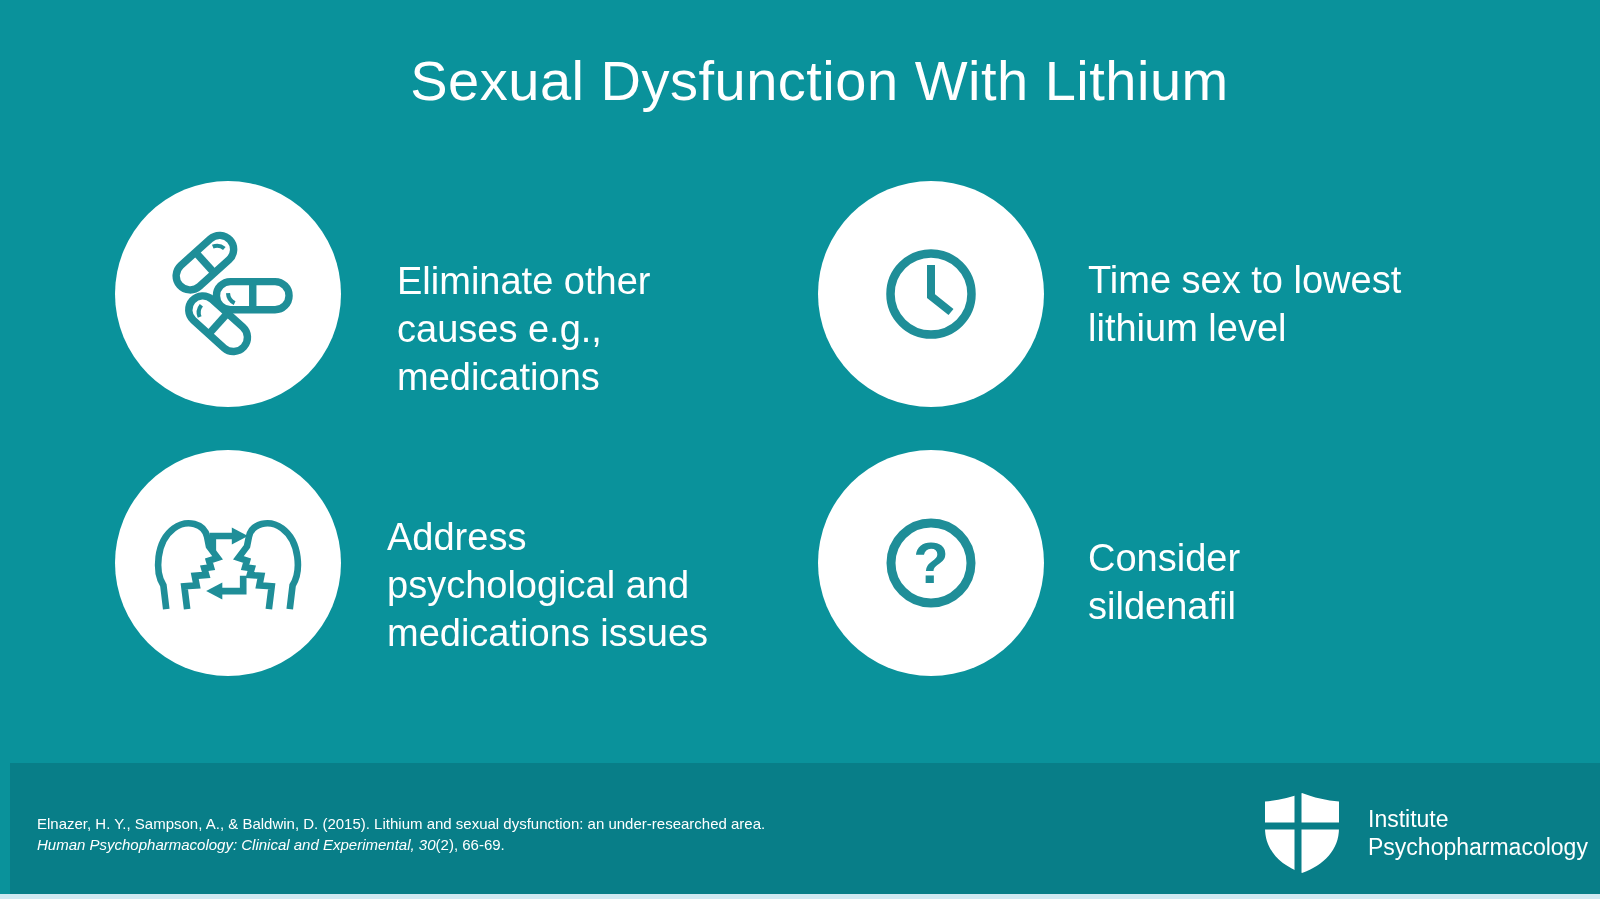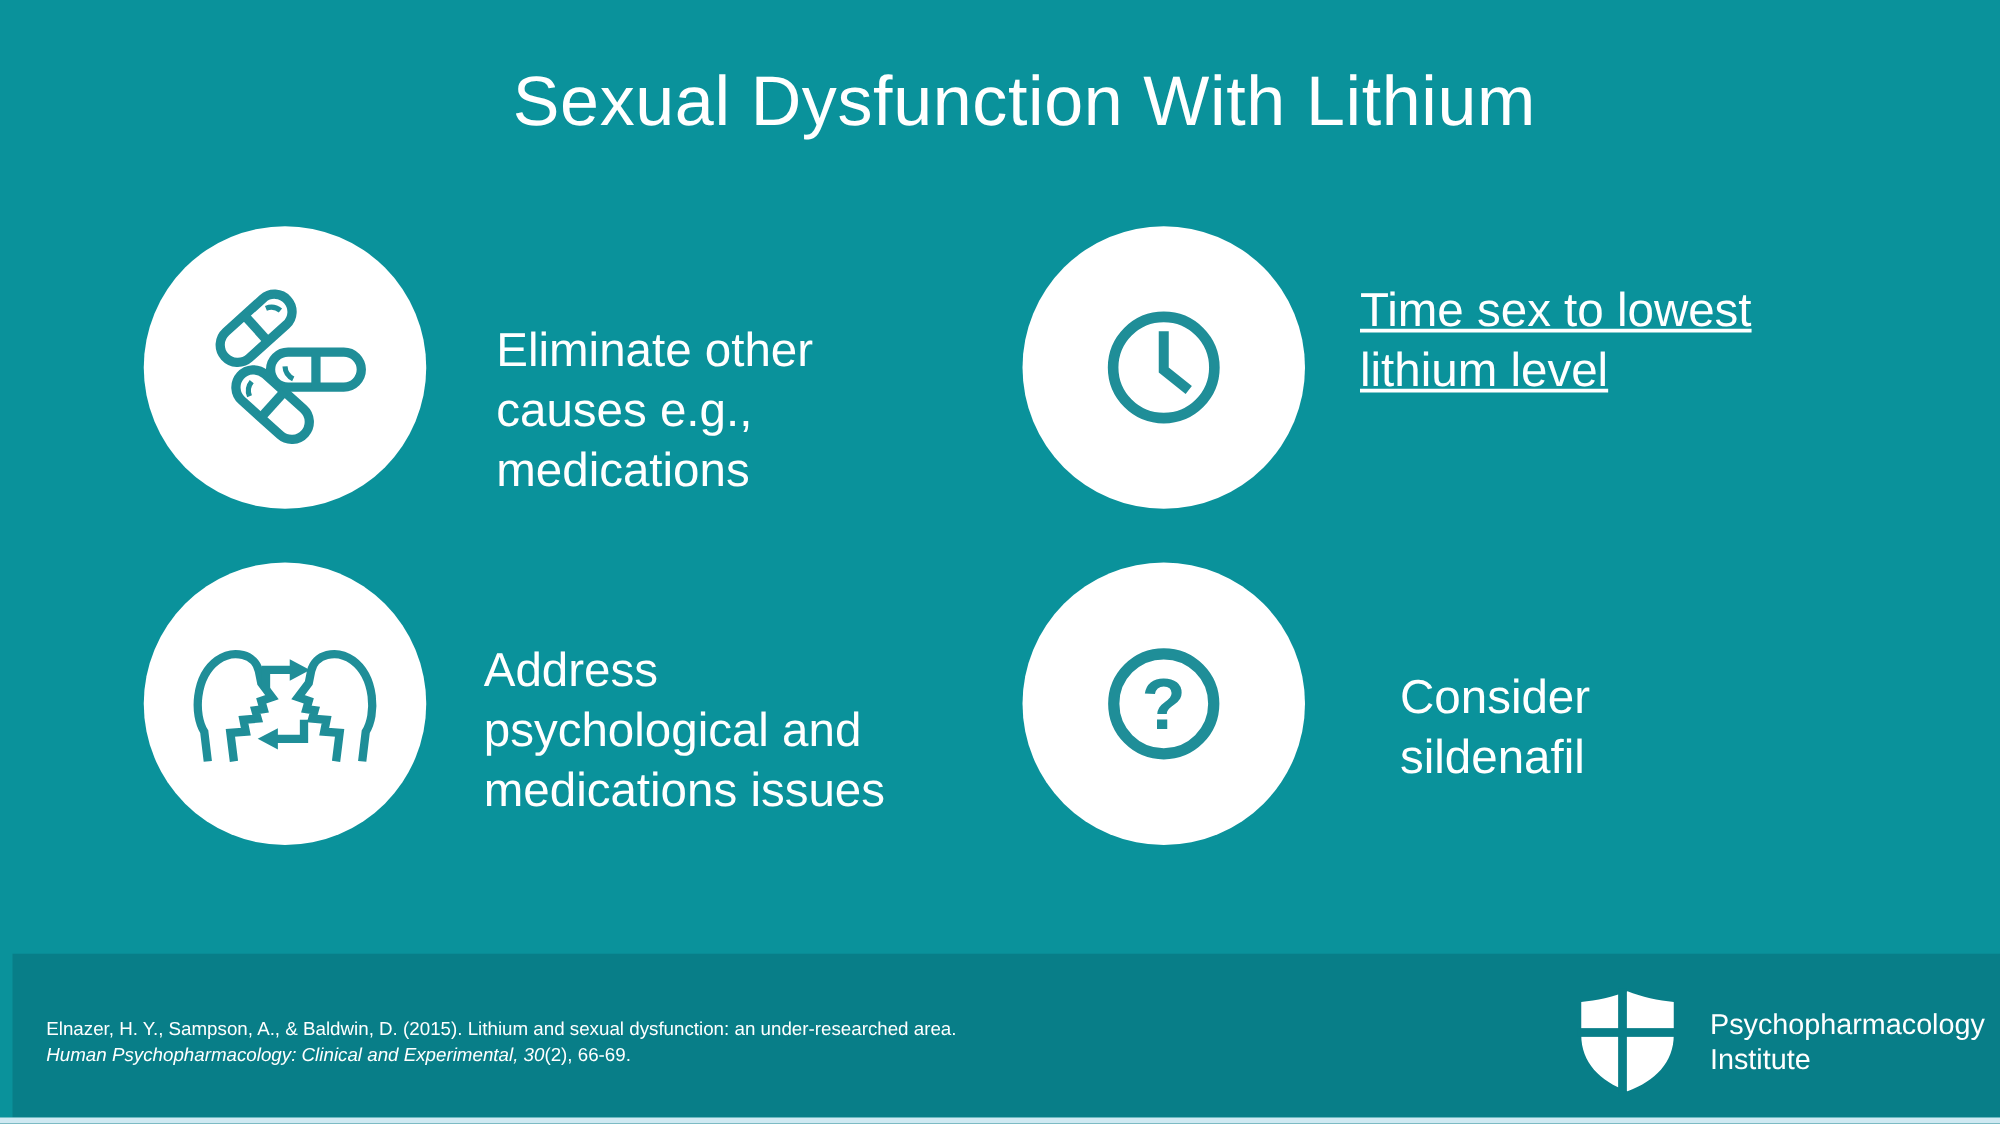--- a/index.html
+++ b/index.html
@@ -28,23 +28,23 @@
   }
   .item-1 .circle{left:115px;top:181px;}
   .item-2 .circle{left:818px;top:181px;}
   .item-3 .circle{left:115px;top:450px;}
   .item-4 .circle{left:818px;top:450px;}
   .feature-text{
     position:absolute;font-size:38px;line-height:48px;font-weight:400;
     color:var(--text-color,#fff);white-space:pre-line;
   }
   .item-1 .feature-text{left:397px;top:257px;}
-  .item-2 .feature-text{left:1088px;top:225px;text-decoration:underline;}
+  .item-2 .feature-text{left:1088px;top:256px;}
   .item-3 .feature-text{left:387px;top:513px;}
-  .item-4 .feature-text{left:1120px;top:534px;}
+  .item-4 .feature-text{left:1088px;top:534px;}
   .footer{
     position:absolute;left:10px;top:763px;width:1600px;height:131px;
     background:var(--footer-background,#087e88);
   }
   .citation{
     position:absolute;left:27px;top:50px;
     font-size:15px;line-height:21px;color:var(--text-color,#fff);
   }
   .citation .italic{font-style:italic;margin-top:47px;}
   .logo{
@@ -140,21 +140,21 @@
       <div>Elnazer, H. Y., Sampson, A., &amp; Baldwin, D. (2015). Lithium and sexual dysfunction: an under-researched area.</div>
       <div><span class="italic">Human Psychopharmacology: Clinical and Experimental, 30</span><span>(2), 66-69.</span></div>
     </div>
     <div class="logo">
       <svg width="80" height="84" viewBox="0 0 80 84">
         <path d="M 40,2 C 29,6.5 15,9.5 3,10.5 L 3,37 C 3,59 18,74 40,82 C 62,74 77,59 77,37 L 77,10.5 C 65,9.5 51,6.5 40,2 Z" fill="#ffffff"></path>
         <rect class="cross-bar" x="32.5" y="0" width="7" height="84"></rect>
         <rect class="cross-bar" x="0" y="31.5" width="80" height="7"></rect>
       </svg>
       <div class="logo-text">
+        <div>Institute</div>
         <div>Psychopharmacology</div>
-        <div>Institute</div>
       </div>
     </div>
   </div>
 
   <div class="bottom-strip"></div>
 
 </div>
 
 </body></html>

